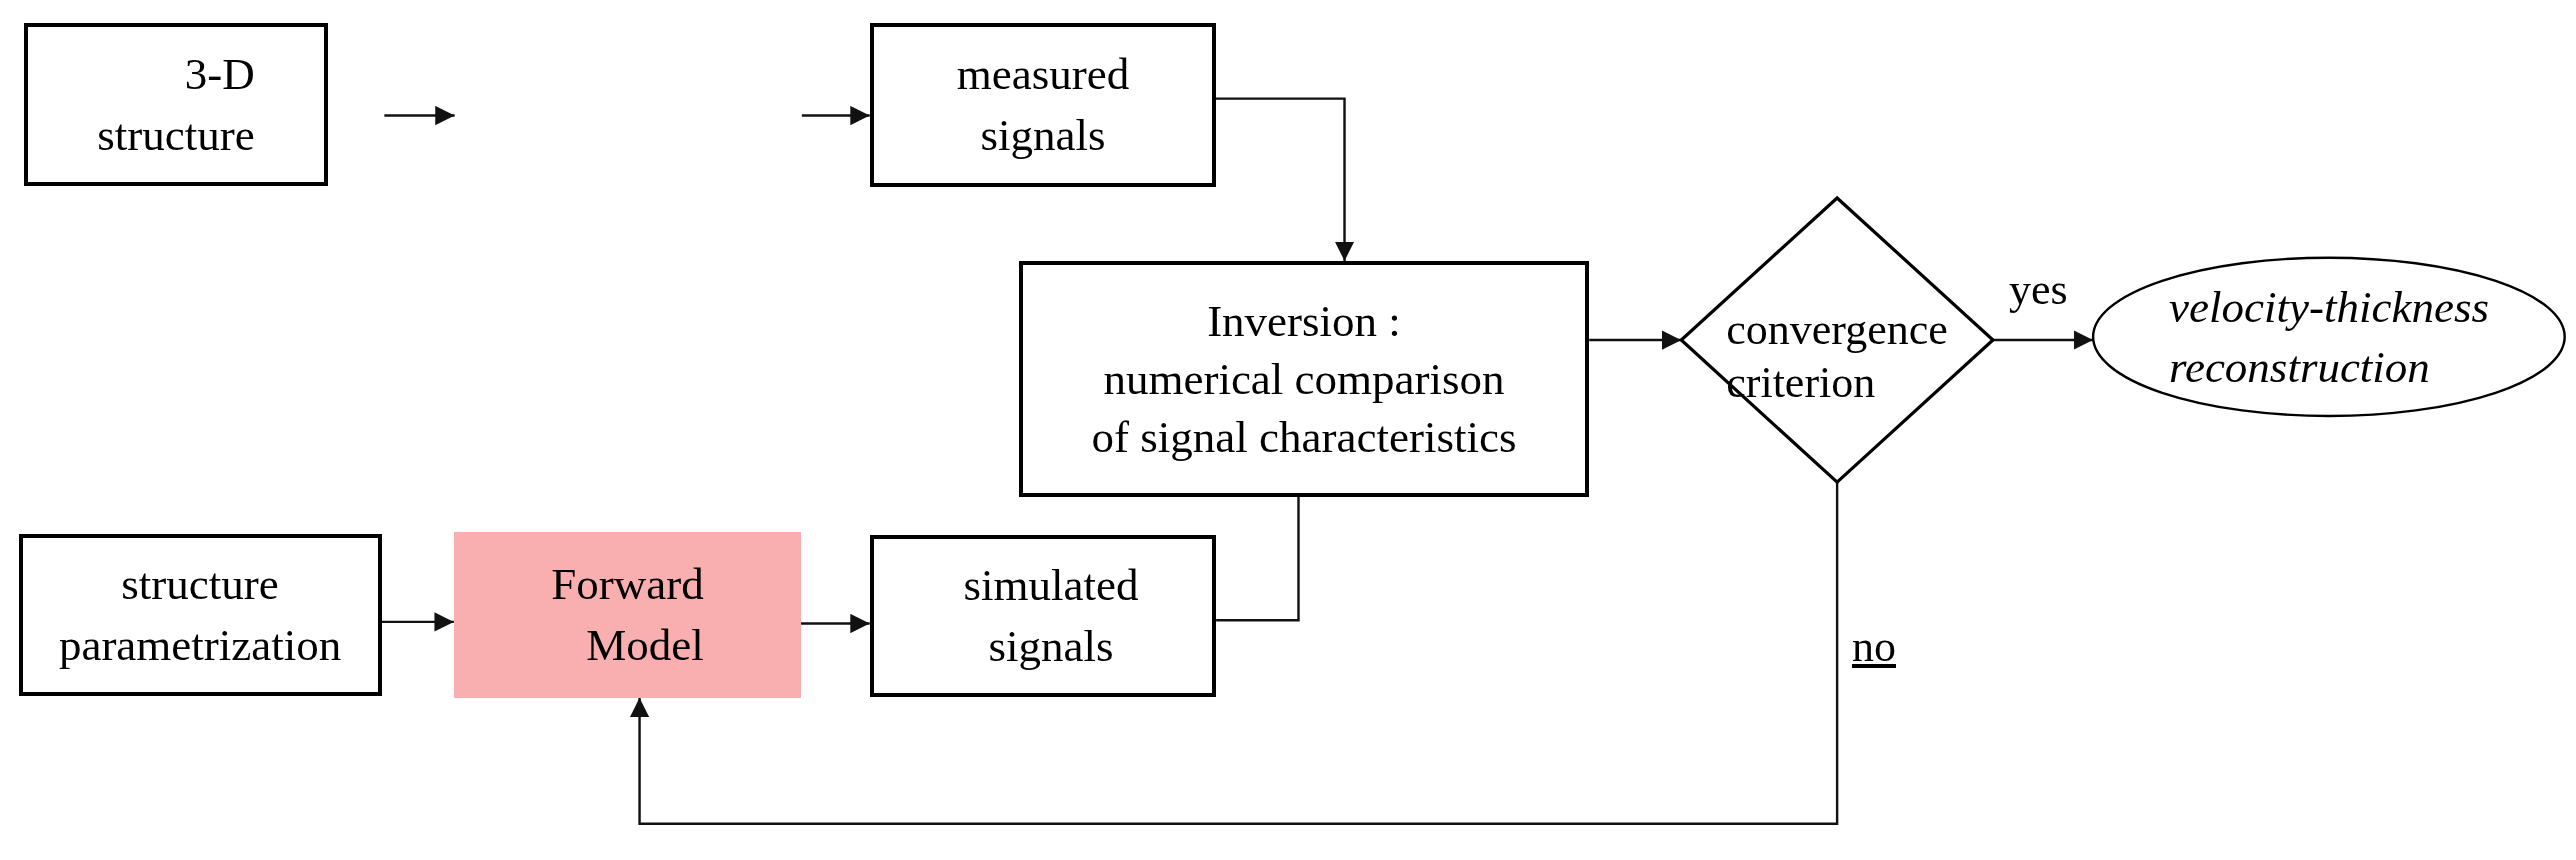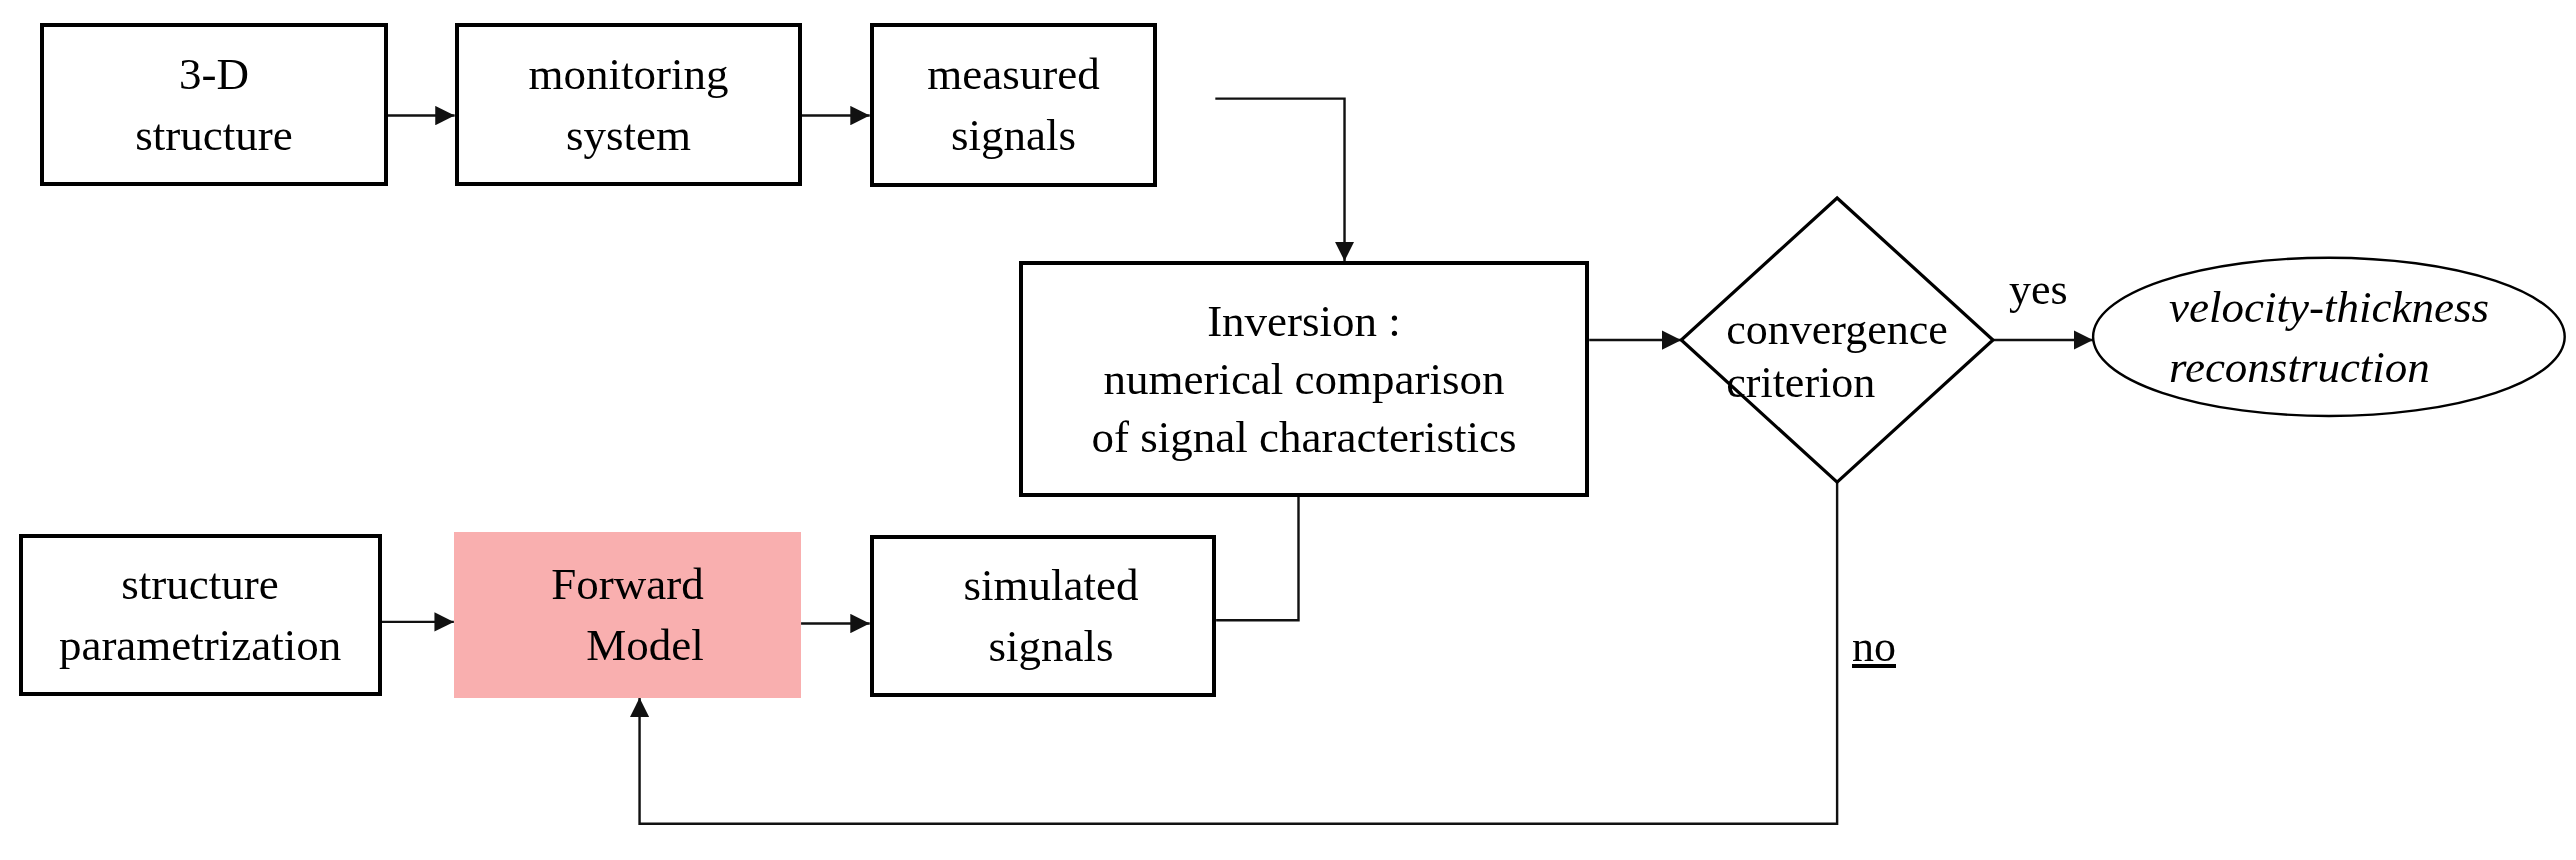--- a/index.html
+++ b/index.html
@@ -92,31 +92,27 @@
     <path class="edge" d="M1506,768 L1608,768 L1608,567" marker-end="url(#arrow)"></path>
     <path class="edge" d="M1968,421 L2082,421" marker-end="url(#arrow)"></path>
     <path class="edge" d="M2468,421 L2592,421" marker-end="url(#arrow)"></path>
     <path class="edge" d="M2275,597 L2275,1020 L792,1020 L792,864" marker-end="url(#arrow)"></path>
 
     <polygon points="2275,245 2468,421 2275,597 2082,421" fill="#ffffff" stroke="#000000" stroke-width="4"></polygon>
 
     <ellipse cx="2884" cy="417" rx="292" ry="98" fill="#ffffff" stroke="#000000" stroke-width="3"></ellipse>
   </svg>
 
-  <div class="node" style="left:40px; top:23.4px; width:348px; height:163px;">
+  <div class="node" style="left:24px; top:23.4px; width:304px; height:163px;text-align:right;">
     <span class="label">3-D
 structure</span>
   </div>
 
-  <div class="node" style="left:455px; top:23.4px; width:347px; height:163px;">
-    <span class="label">monitoring
-system</span>
-  </div>
 
-  <div class="node" style="left:870px; top:23.4px; width:287px; height:164px;">
+  <div class="node" style="left:870px; top:23.4px; width:346px; height:164px;">
     <span class="label">measured
 signals</span>
   </div>
 
   <div class="node wide" style="left:1019px; top:261px; width:570px; height:236px;">
     <span class="label">Inversion :
 numerical comparison
 of signal characteristics</span>
   </div>
 

